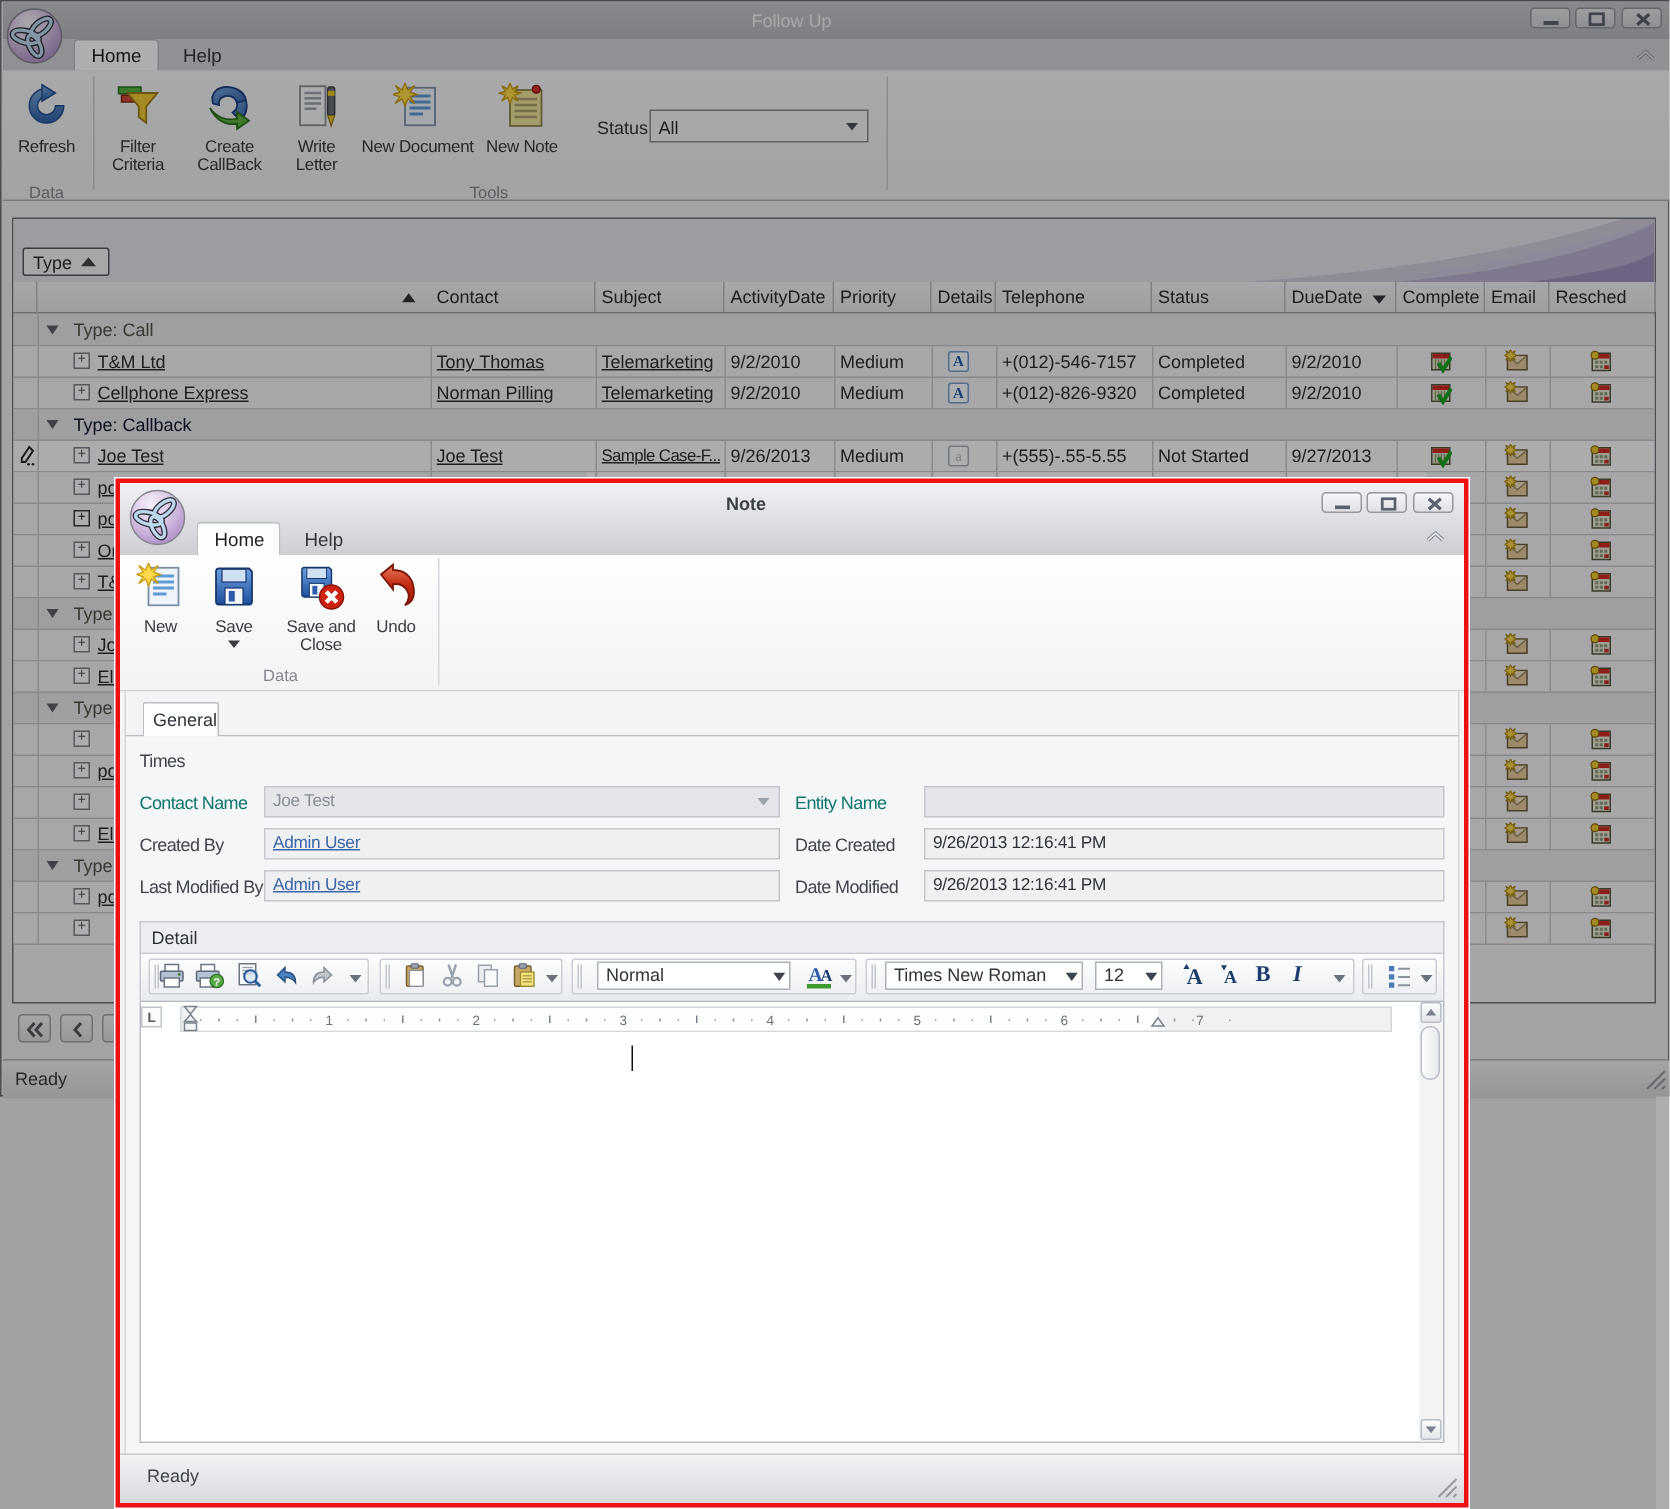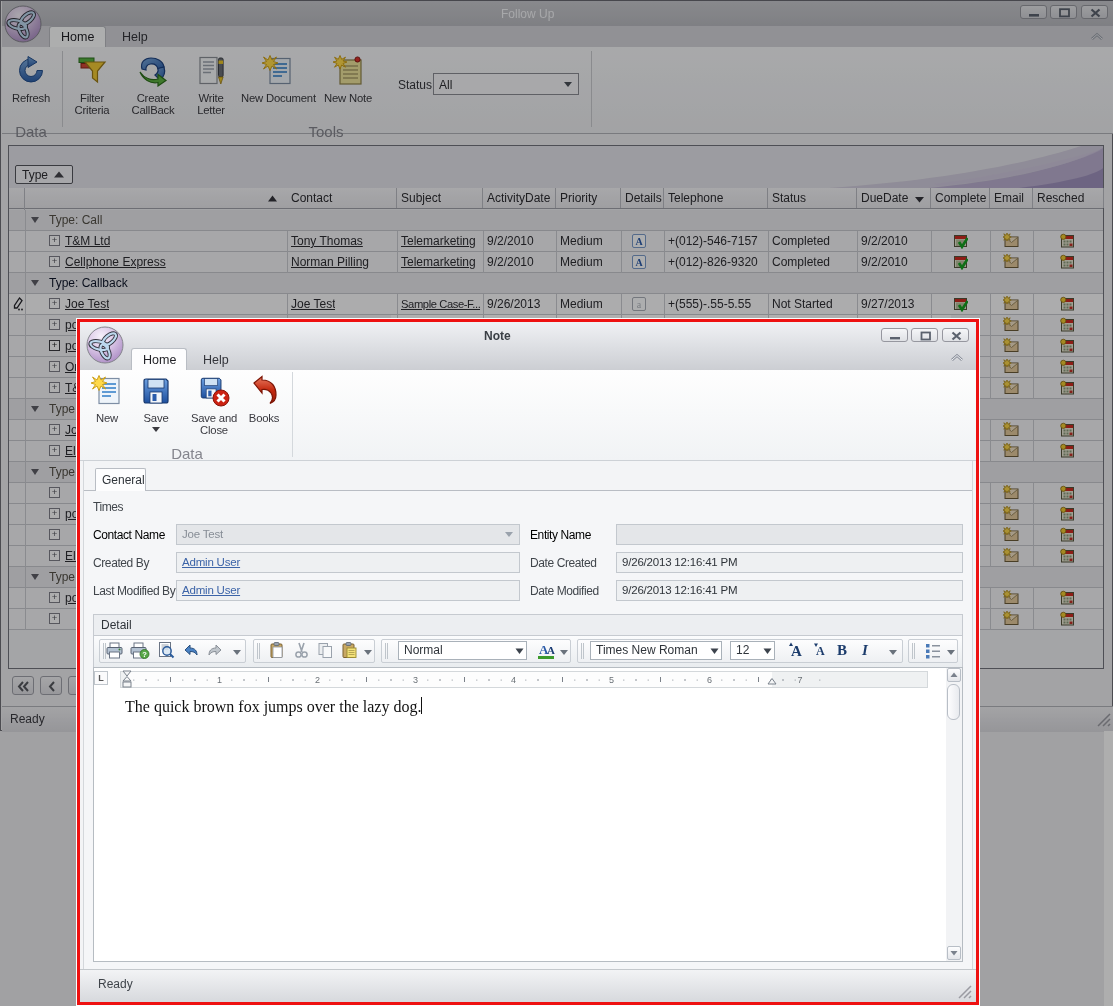--- a/index.html
+++ b/index.html
@@ -7,21 +7,21 @@
 .lnk{color:#3c64a8;text-decoration:underline}
 
 #app{left:0;top:0;width:1113px;height:731px;background:#ececef;border:1px solid #6e6e76;border-top:1px solid #686870}
 #atitle{left:1px;top:0;width:1111px;height:25px;background:linear-gradient(#c6c7cc,#b8b9bf)}
 #atabs{left:1px;top:25px;width:1111px;height:21px;background:#d2d3d8}
 .wbtn{position:absolute;width:27px;height:14px;border:1px solid #96979f;border-radius:3px;background:linear-gradient(#e3e4e7,#cfd0d5)}
 .wbtn svg{position:absolute;left:0;top:0}
 #aribbon{left:1px;top:46px;width:1111px;height:87px;background:linear-gradient(#f4f5f7,#ebecef);border-bottom:1px solid #b0b1b7}
 .rsep{position:absolute;width:1px;background:#c9cace}
 .cap{position:absolute;font-size:11.3px;letter-spacing:-0.2px;color:#3a3a40;text-align:center;white-space:nowrap}
-.gl{position:absolute;font-size:15px;color:#84858d;text-align:center}
+.gl{position:absolute;font-size:11px;color:#84858d;text-align:center}
 
 #grid{left:7px;top:144px;width:1096px;height:524px;background:#eef0f2;border:1px solid #72737c}
 #gpanel{left:0;top:0;width:1094px;height:42px;background:#e3e3e9;overflow:hidden}
 #ghead{left:0;top:42px;width:1094px;height:21px;background:linear-gradient(#f3f3f6,#e6e6ea);border-bottom:1px solid #9fa0a8}
 .hc{position:absolute;top:0;height:20px;border-right:1px solid #b9bac1;font-size:12px;color:#2c2c31;line-height:20px;padding-left:4px;overflow:hidden}
 .row{position:absolute;left:0;width:1094px;height:21px;background:#f2f2f5;border-bottom:1px solid #c6c7cd}
 .row.grp{background:#e6e6eb}
 .row.sel{background:#f9f9fb}
 .cc{position:absolute;top:0;height:20px;font-size:12px;line-height:20px;color:#2e2e33;white-space:nowrap;overflow:hidden}
 .exp{position:absolute;top:5px;width:11px;height:11px;border:1px solid #7e7f88;background:#fbfbfd;color:#55565e;font-size:9.5px;line-height:8.5px;text-align:center}
@@ -35,21 +35,21 @@
 #dim{left:0;top:0;width:1113px;height:1006px;background:rgba(0,0,0,0.31);z-index:50}
 
 #dlg{left:77px;top:319px;width:902px;height:686px;border:3px solid #ee1111;box-shadow:0 0 0 1px #fafdff;background:#f2f3f5;z-index:100}
 #dtitle{left:0;top:0;width:896px;height:26px;background:linear-gradient(#f0f1f4,#dcdee2)}
 #dtabs{left:0;top:26px;width:896px;height:22px;background:linear-gradient(#dcdee2,#ccced3)}
 #dribbon{left:0;top:48px;width:896px;height:91px;background:linear-gradient(#fefefe,#f1f3f5);border-bottom:1px solid #cdd1d6}
 #dbody{left:0;top:139px;width:896px;height:508px;background:#f3f4f6}
 #dstatus{left:0;top:647px;width:896px;height:33px;background:linear-gradient(#f2f3f5,#d7d9dd);border-top:1px solid #c4c8cc}
 .fld{position:absolute;height:21px;border:1px solid #c3c8ce;font-size:11.5px;letter-spacing:-0.2px;line-height:19px;padding-left:5px;color:#2f343a;white-space:nowrap}
 .lbl{position:absolute;font-size:12px;letter-spacing:-0.4px;color:#41464c;white-space:nowrap}
-.dis{color:#000000}
+.dis{color:#0f766e}
 .tbtn{position:absolute;border:1px solid #96979f;border-radius:3px;background:linear-gradient(#f5f6f8,#dfe1e5);width:27px;height:14px}
 .combo{position:absolute;background:#fff;border:1px solid #a9b1b9;height:19px;font-size:12px;line-height:17px;padding-left:5px;color:#2f343a}
 .carr{position:absolute;width:0;height:0;border-left:4px solid transparent;border-right:4px solid transparent;border-top:5px solid #4a5058}
 .grip{position:absolute;top:3px;width:3px;height:16px;border-left:1px solid #bfc5cb;border-right:1px solid #bfc5cb}
 </style></head>
 <body>
 <div id="app" class="ab">
 <div id="atitle" class="ab"></div>
 <div id="atabs" class="ab"></div>
 <div class="tx" style="left:500px;top:6px;color:#f2f3f6;font-size:12px">Follow Up</div>
@@ -735,21 +735,21 @@
           <stop offset="0.5" stop-color="#c42a10"></stop>
           <stop offset="1" stop-color="#9a1a06"></stop>
         </linearGradient>
       </defs>
 <path d="M6 8 L14 1.5 L14 5 C24 5 28 12 28 20 C28 24 26 27 22 28.5 C25 25 25 21 23 18 C20.5 14.5 17 14 14 14.5 L14 14.5 L14 18 Z" fill="url(#ug)" stroke="#7c1404" stroke-width="1.2"></path>
     </svg>
     <div class="cap" style="left:2px;top:90px;width:50px">New</div>
     <div class="cap" style="left:51px;top:90px;width:50px">Save</div>
     <div class="carr" style="left:72px;top:105px;border-top-color:#3a3a40"></div>
     <div class="cap" style="left:104px;top:90px;width:60px">Save and<br>Close</div>
-    <div class="cap" style="left:159px;top:90px;width:50px">Books</div>
+    <div class="cap" style="left:159px;top:90px;width:50px">Undo</div>
     <div class="gl" style="left:87px;top:123px;width:40px">Data</div>
     <div class="rsep" style="left:212px;top:50px;height:85px;background:#d4d8dc"></div>
     <div id="dbody" class="ab"></div>
     <div class="ab" style="left:3px;top:139px;width:1px;height:508px;background:#d4d7db"></div>
     <div class="ab" style="left:892px;top:139px;width:1px;height:508px;background:#d4d7db"></div>
     <div class="ab" style="left:4px;top:168px;width:888px;height:1px;background:#b9bdc4"></div>
     <div class="ab" style="left:4px;top:169px;width:888px;height:478px;background:#f5f6f8"></div>
     <div class="ab" style="left:15px;top:146px;width:51px;height:23px;background:#fdfdfe;border:1px solid #b9bdc4;border-bottom:none;border-radius:2px 2px 0 0"></div>
     <div class="tx" style="left:22px;top:151px;font-size:12px;color:#2f343a">General</div>
     <div class="lbl" style="left:13px;top:178px">Times</div>
@@ -896,21 +896,20 @@
       <text x="680" y="12" font-size="9" fill="#6a7076" text-anchor="middle">7</text>
     </svg>
     <svg class="ab" style="left:40px;top:348px" width="16" height="22">
       <path d="M3 1 L11 1 L7 6 Z" fill="#f4f5f6" stroke="#7a828c" stroke-width="1"></path>
       <path d="M3 11 L11 11 L7 6.5 Z" fill="#f4f5f6" stroke="#7a828c" stroke-width="1"></path>
       <rect x="3" y="12" width="8" height="5" fill="#f4f5f6" stroke="#7a828c" stroke-width="1"></rect>
     </svg>
     <svg class="ab" style="left:685px;top:353px" width="16" height="14">
       <path d="M3 9 L11 9 L7 3.5 Z" fill="#f4f5f6" stroke="#7a828c" stroke-width="1"></path>
     </svg>
-    <div class="tx" style="left:45px;top:376px;font-family:'Liberation Serif',serif;font-size:16px;color:#111">The quick brown fox jumps over the lazy dog.</div>
     <div class="ab" style="left:341px;top:375px;width:1.4px;height:17px;background:#111"></div>
     <div class="ab" style="left:866px;top:346px;width:16px;height:293px;background:#f2f3f5"></div>
     <div class="ab" style="left:867px;top:346px;width:14px;height:14px;background:linear-gradient(#fdfdfe,#e4e6ea);border:1px solid #b8bec6;border-radius:2px"></div>
     <svg class="ab" style="left:867px;top:346px" width="14" height="14">
       <path d="M7 4.5 L10.5 9 L3.5 9 Z" fill="#7a818c"></path>
     </svg>
     <div class="ab" style="left:867px;top:362px;width:13px;height:36px;background:linear-gradient(90deg,#fdfdfe,#e8eaee);border:1px solid #b8bec6;border-radius:6px"></div>
     <div class="ab" style="left:867px;top:624px;width:14px;height:14px;background:linear-gradient(#fdfdfe,#e4e6ea);border:1px solid #b8bec6;border-radius:2px"></div>
     <svg class="ab" style="left:867px;top:624px" width="14" height="14">
       <path d="M7 9.5 L10.5 5 L3.5 5 Z" fill="#7a818c"></path>

